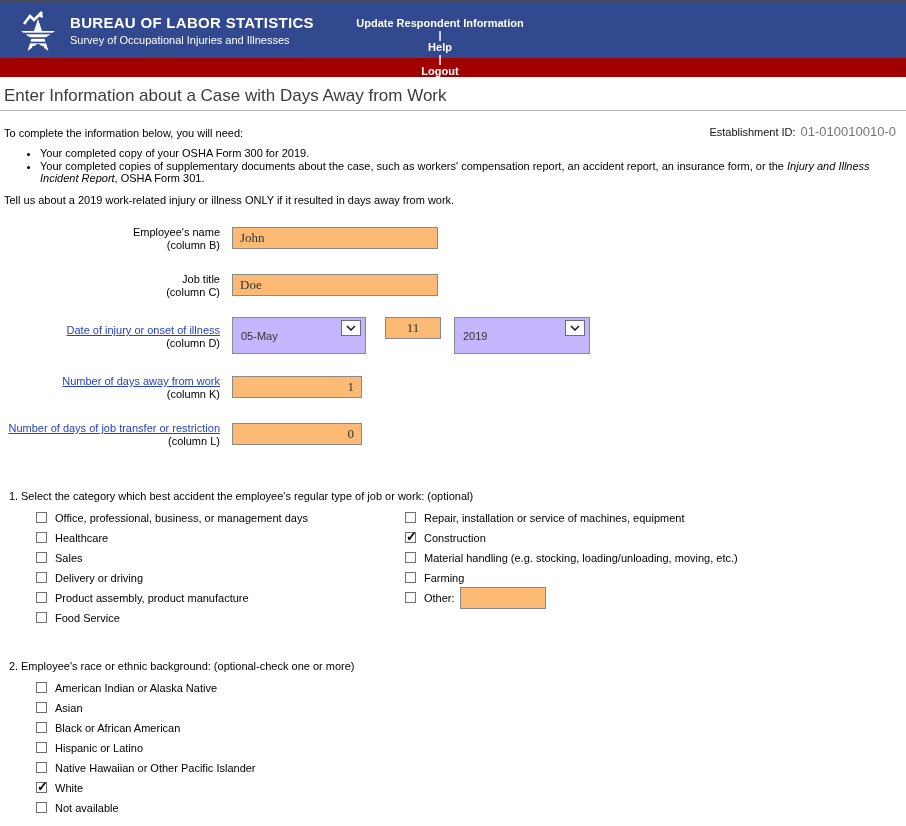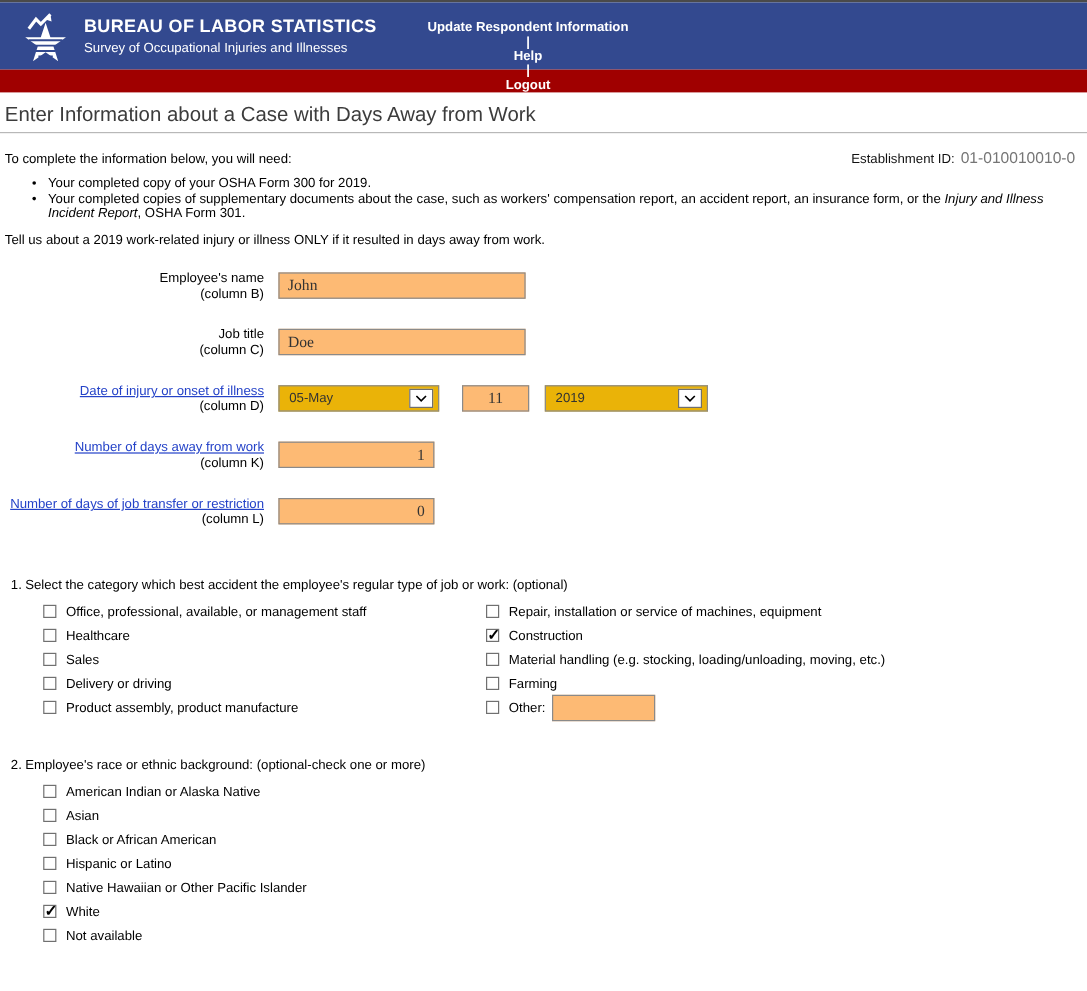--- a/index.html
+++ b/index.html
@@ -39,21 +39,21 @@
   .fctl{margin-left:12px;display:flex;align-items:flex-start;}
   input[type="text"]{
     height:22px;border:1px solid var(--border-gray);background:#fdba74;
     font-family:Liberation Serif, serif;font-size:13px;color:#333;padding:0 7px;outline:none;
   }
   .w-name{width:206px;}
   .w-days{width:130px;text-align:right;}
   .w-day{width:56px;text-align:center;}
   .w-other{width:86px;height:17px;margin-left:5px;padding:0 3px;}
   
-  .sel{position:relative;height:22px;border:1px solid var(--border-gray);background:#eab308;display:flex;align-items:center;padding-left:8px;color:#333;cursor:default;}
+  .sel{position:relative;height:37px;border:1px solid var(--border-gray);background:#c4b5fd;display:flex;align-items:center;padding-left:8px;color:#333;cursor:default;}
   .sel-btn{position:absolute;right:4px;top:2px;width:20px;height:16px;border:1px solid #6f6f6f;background:#fff;display:flex;align-items:center;justify-content:center;}
   .w-month{width:134px;}
   .w-year{width:136px;margin-left:13px;}
   .gap-day{margin-left:19px;}
   
   .q{margin-top:42px;}
   .q2{margin-top:29px;}
   .q-head{display:flex;padding-left:9px;}
   .q-num{width:12px;flex:0 0 auto;}
   .q-title{padding-left:0px;}
@@ -183,37 +183,41 @@
 
 <div class="q">
   <div class="q-head">
     <span class="q-num">1.</span>
     <span class="q-title">Select the category which best accident the employee's regular type of job or work: (optional)</span>
   </div>
   <div class="q-body cols">
     <div class="colL">
       <div class="cb-row">
         <span class="cbx" role="checkbox" aria-checked="false"></span>
-        <span>Office, professional, available, or management staff</span>
+        <span>Office, professional, business, or management days</span>
       </div>
       <div class="cb-row">
         <span class="cbx" role="checkbox" aria-checked="false"></span>
         <span>Healthcare</span>
       </div>
       <div class="cb-row">
         <span class="cbx" role="checkbox" aria-checked="false"></span>
         <span>Sales</span>
       </div>
       <div class="cb-row">
         <span class="cbx" role="checkbox" aria-checked="false"></span>
         <span>Delivery or driving</span>
       </div>
       <div class="cb-row">
         <span class="cbx" role="checkbox" aria-checked="false"></span>
         <span>Product assembly, product manufacture</span>
+      </div>
+      <div class="cb-row">
+        <span class="cbx" role="checkbox" aria-checked="false"></span>
+        <span>Food Service</span>
       </div>
     </div>
     <div>
       <div class="cb-row">
         <span class="cbx" role="checkbox" aria-checked="false"></span>
         <span>Repair, installation or service of machines, equipment</span>
       </div>
       <div class="cb-row">
         <span class="cbx checked" role="checkbox" aria-checked="true"></span>
         <span>Construction</span>

